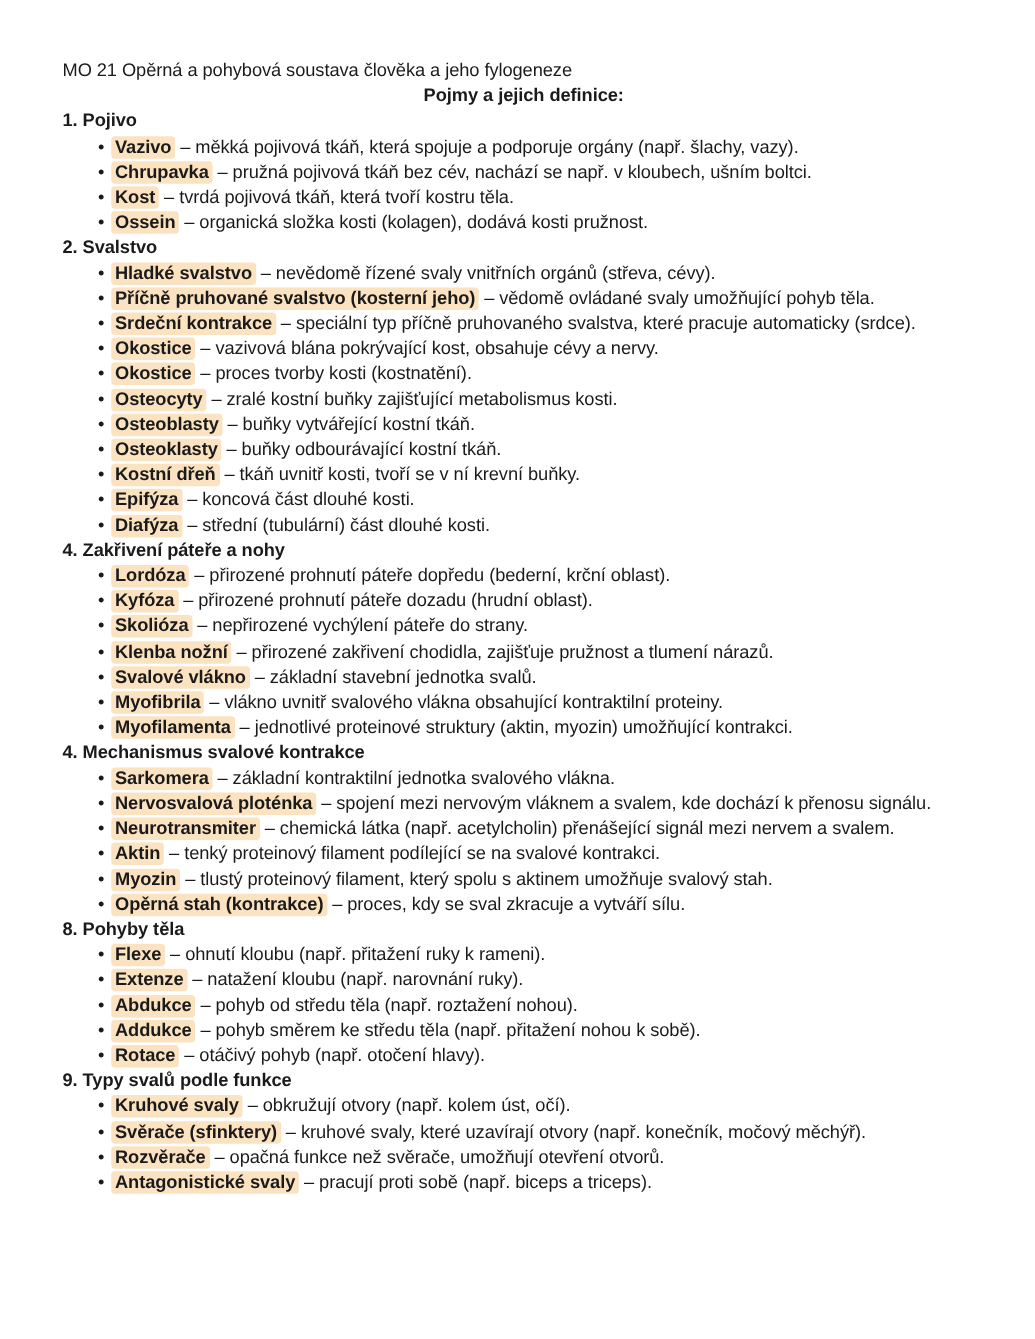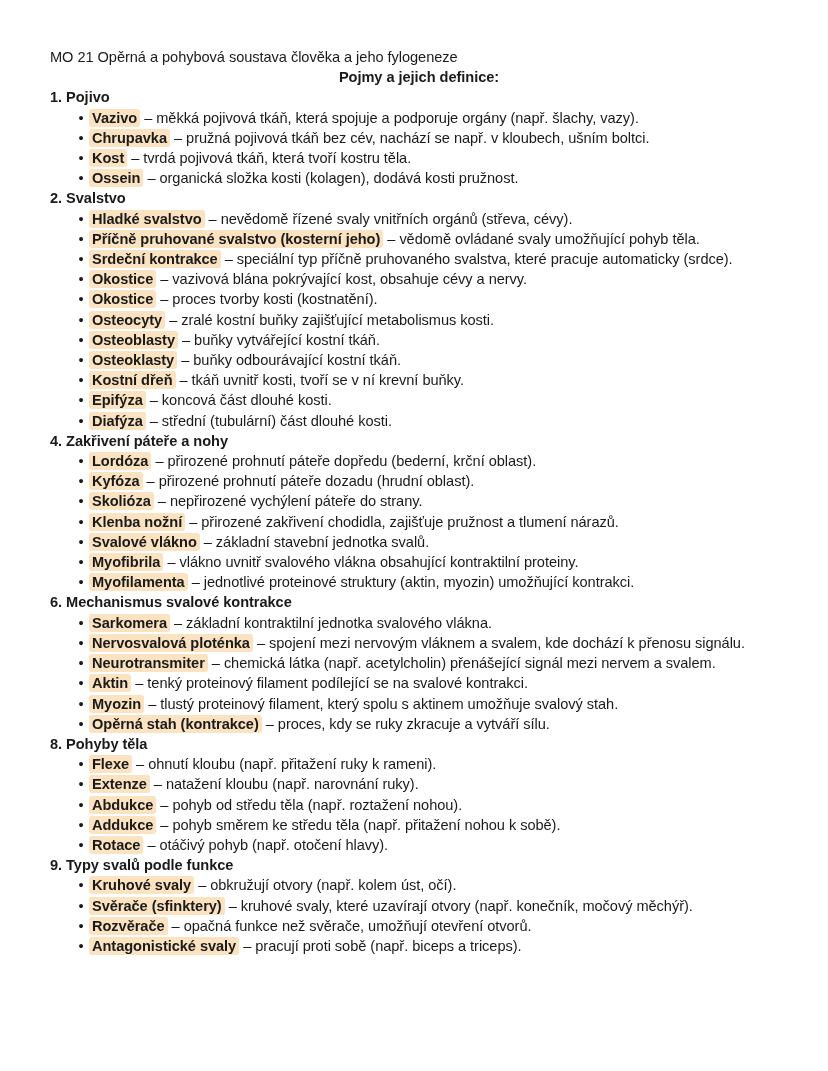--- a/index.html
+++ b/index.html
@@ -145,32 +145,32 @@
         </div>
       </div>
       <div class="section">
         <div class="items">
           <div class="item"><span class="bullet">•</span><span class="term">Svalové vlákno</span><span class="dash"> – </span><span class="def">základní stavební jednotka svalů.</span></div>
           <div class="item"><span class="bullet">•</span><span class="term">Myofibrila</span><span class="dash"> – </span><span class="def">vlákno uvnitř svalového vlákna obsahující kontraktilní proteiny.</span></div>
           <div class="item"><span class="bullet">•</span><span class="term">Myofilamenta</span><span class="dash"> – </span><span class="def">jednotlivé proteinové struktury (aktin, myozin) umožňující kontrakci.</span></div>
         </div>
       </div>
       <div class="section">
-        <div class="section-heading">6. Mechanismus svalové kontrakce</div>
+        <div class="section-heading">4. Mechanismus svalové kontrakce</div>
         <div class="items">
           <div class="item"><span class="bullet">•</span><span class="term">Sarkomera</span><span class="dash"> – </span><span class="def">základní kontraktilní jednotka svalového vlákna.</span></div>
           <div class="item"><span class="bullet">•</span><span class="term">Nervosvalová ploténka</span><span class="dash"> – </span><span class="def">spojení mezi nervovým vláknem a svalem, kde dochází k přenosu signálu.</span></div>
           <div class="item"><span class="bullet">•</span><span class="term">Neurotransmiter</span><span class="dash"> – </span><span class="def">chemická látka (např. acetylcholin) přenášející signál mezi nervem a svalem.</span></div>
         </div>
       </div>
       <div class="section">
         <div class="items">
           <div class="item"><span class="bullet">•</span><span class="term">Aktin</span><span class="dash"> – </span><span class="def">tenký proteinový filament podílející se na svalové kontrakci.</span></div>
           <div class="item"><span class="bullet">•</span><span class="term">Myozin</span><span class="dash"> – </span><span class="def">tlustý proteinový filament, který spolu s aktinem umožňuje svalový stah.</span></div>
-          <div class="item"><span class="bullet">•</span><span class="term">Opěrná stah (kontrakce)</span><span class="dash"> – </span><span class="def">proces, kdy se ruky zkracuje a vytváří sílu.</span></div>
+          <div class="item"><span class="bullet">•</span><span class="term">Opěrná stah (kontrakce)</span><span class="dash"> – </span><span class="def">proces, kdy se sval zkracuje a vytváří sílu.</span></div>
         </div>
       </div>
       <div class="section">
         <div class="section-heading">8. Pohyby těla</div>
         <div class="items">
           <div class="item"><span class="bullet">•</span><span class="term">Flexe</span><span class="dash"> – </span><span class="def">ohnutí kloubu (např. přitažení ruky k rameni).</span></div>
           <div class="item"><span class="bullet">•</span><span class="term">Extenze</span><span class="dash"> – </span><span class="def">natažení kloubu (např. narovnání ruky).</span></div>
           <div class="item"><span class="bullet">•</span><span class="term">Abdukce</span><span class="dash"> – </span><span class="def">pohyb od středu těla (např. roztažení nohou).</span></div>
           <div class="item"><span class="bullet">•</span><span class="term">Addukce</span><span class="dash"> – </span><span class="def">pohyb směrem ke středu těla (např. přitažení nohou k sobě).</span></div>
           <div class="item"><span class="bullet">•</span><span class="term">Rotace</span><span class="dash"> – </span><span class="def">otáčivý pohyb (např. otočení hlavy).</span></div>

